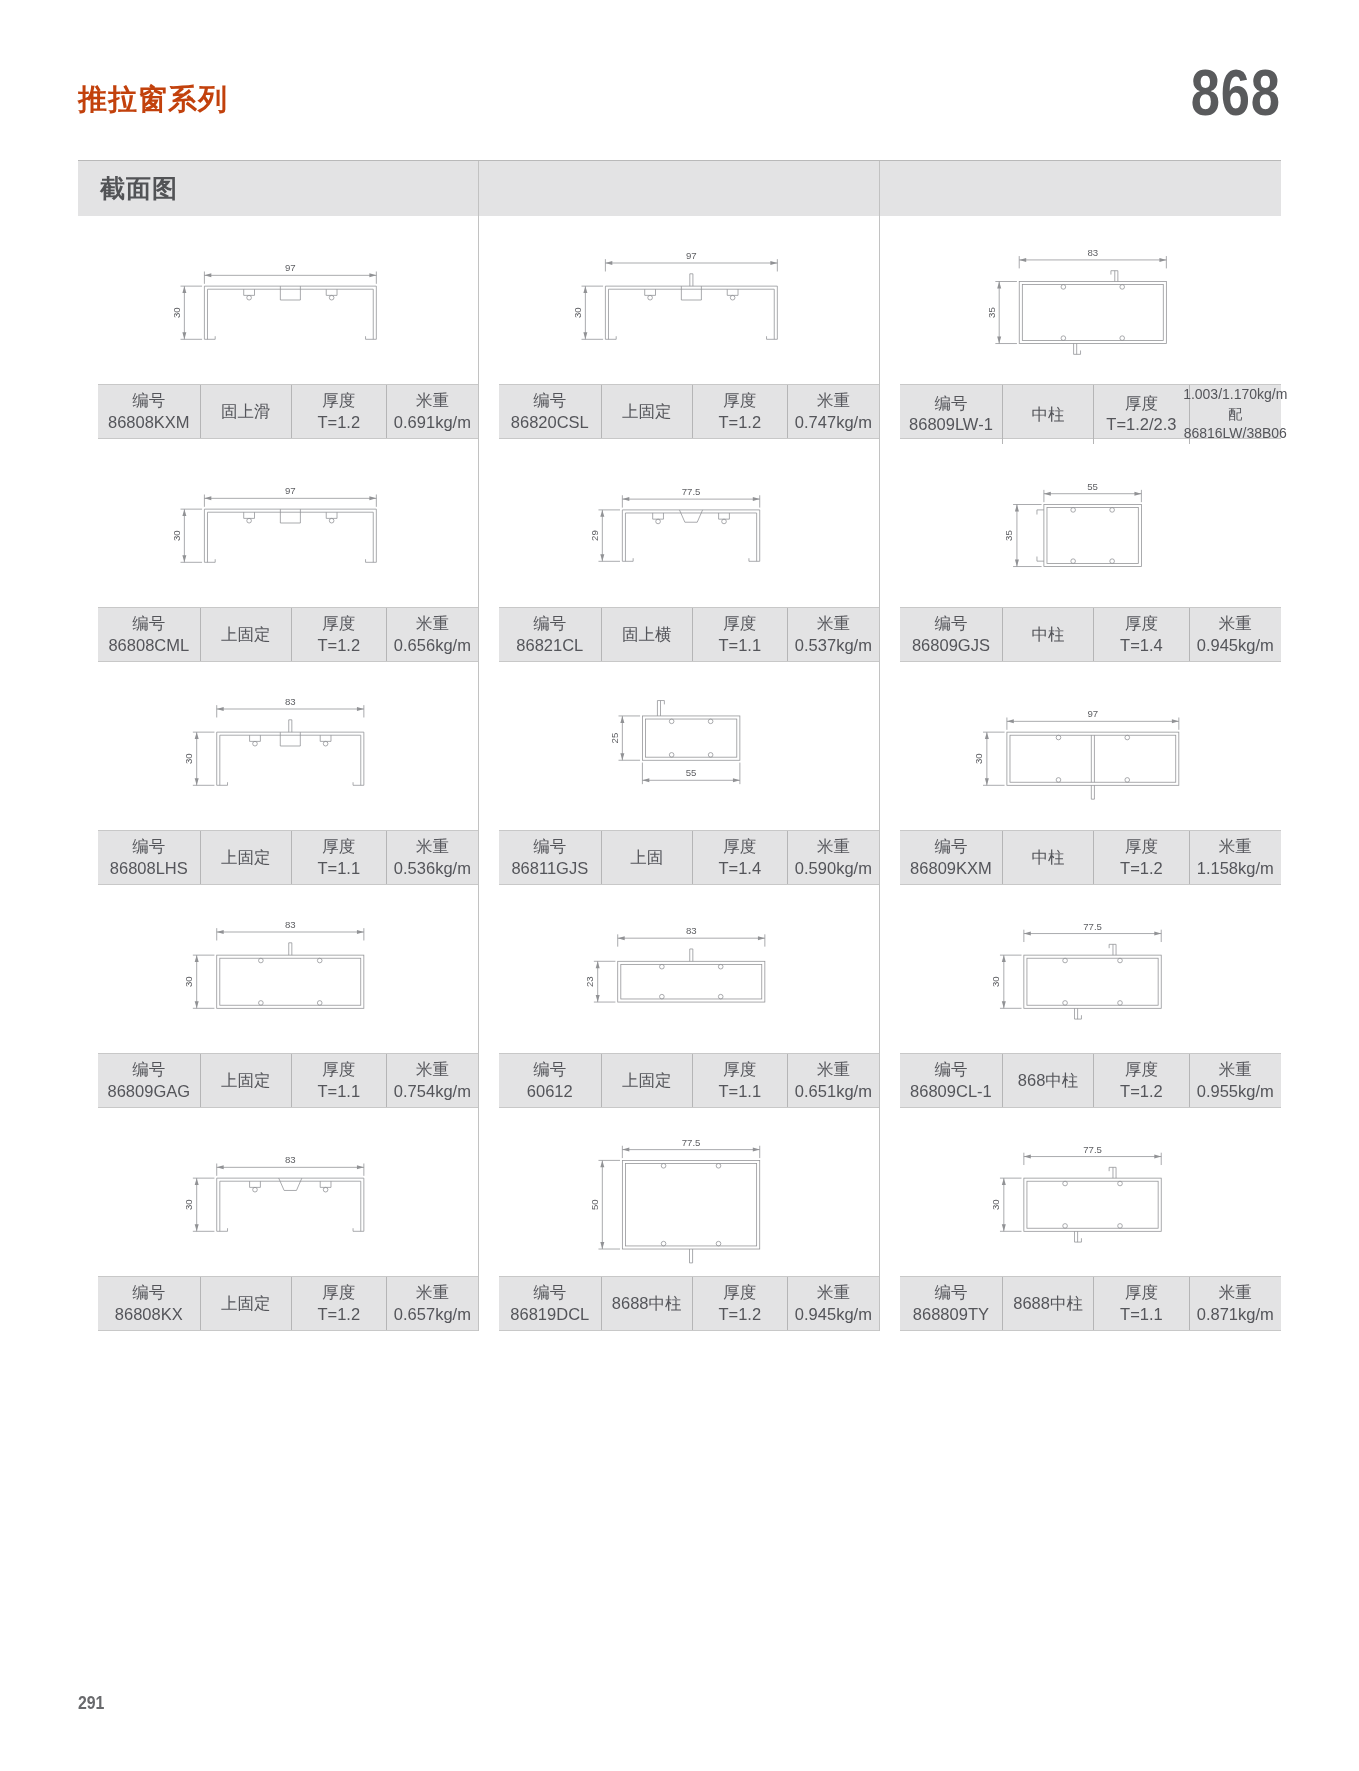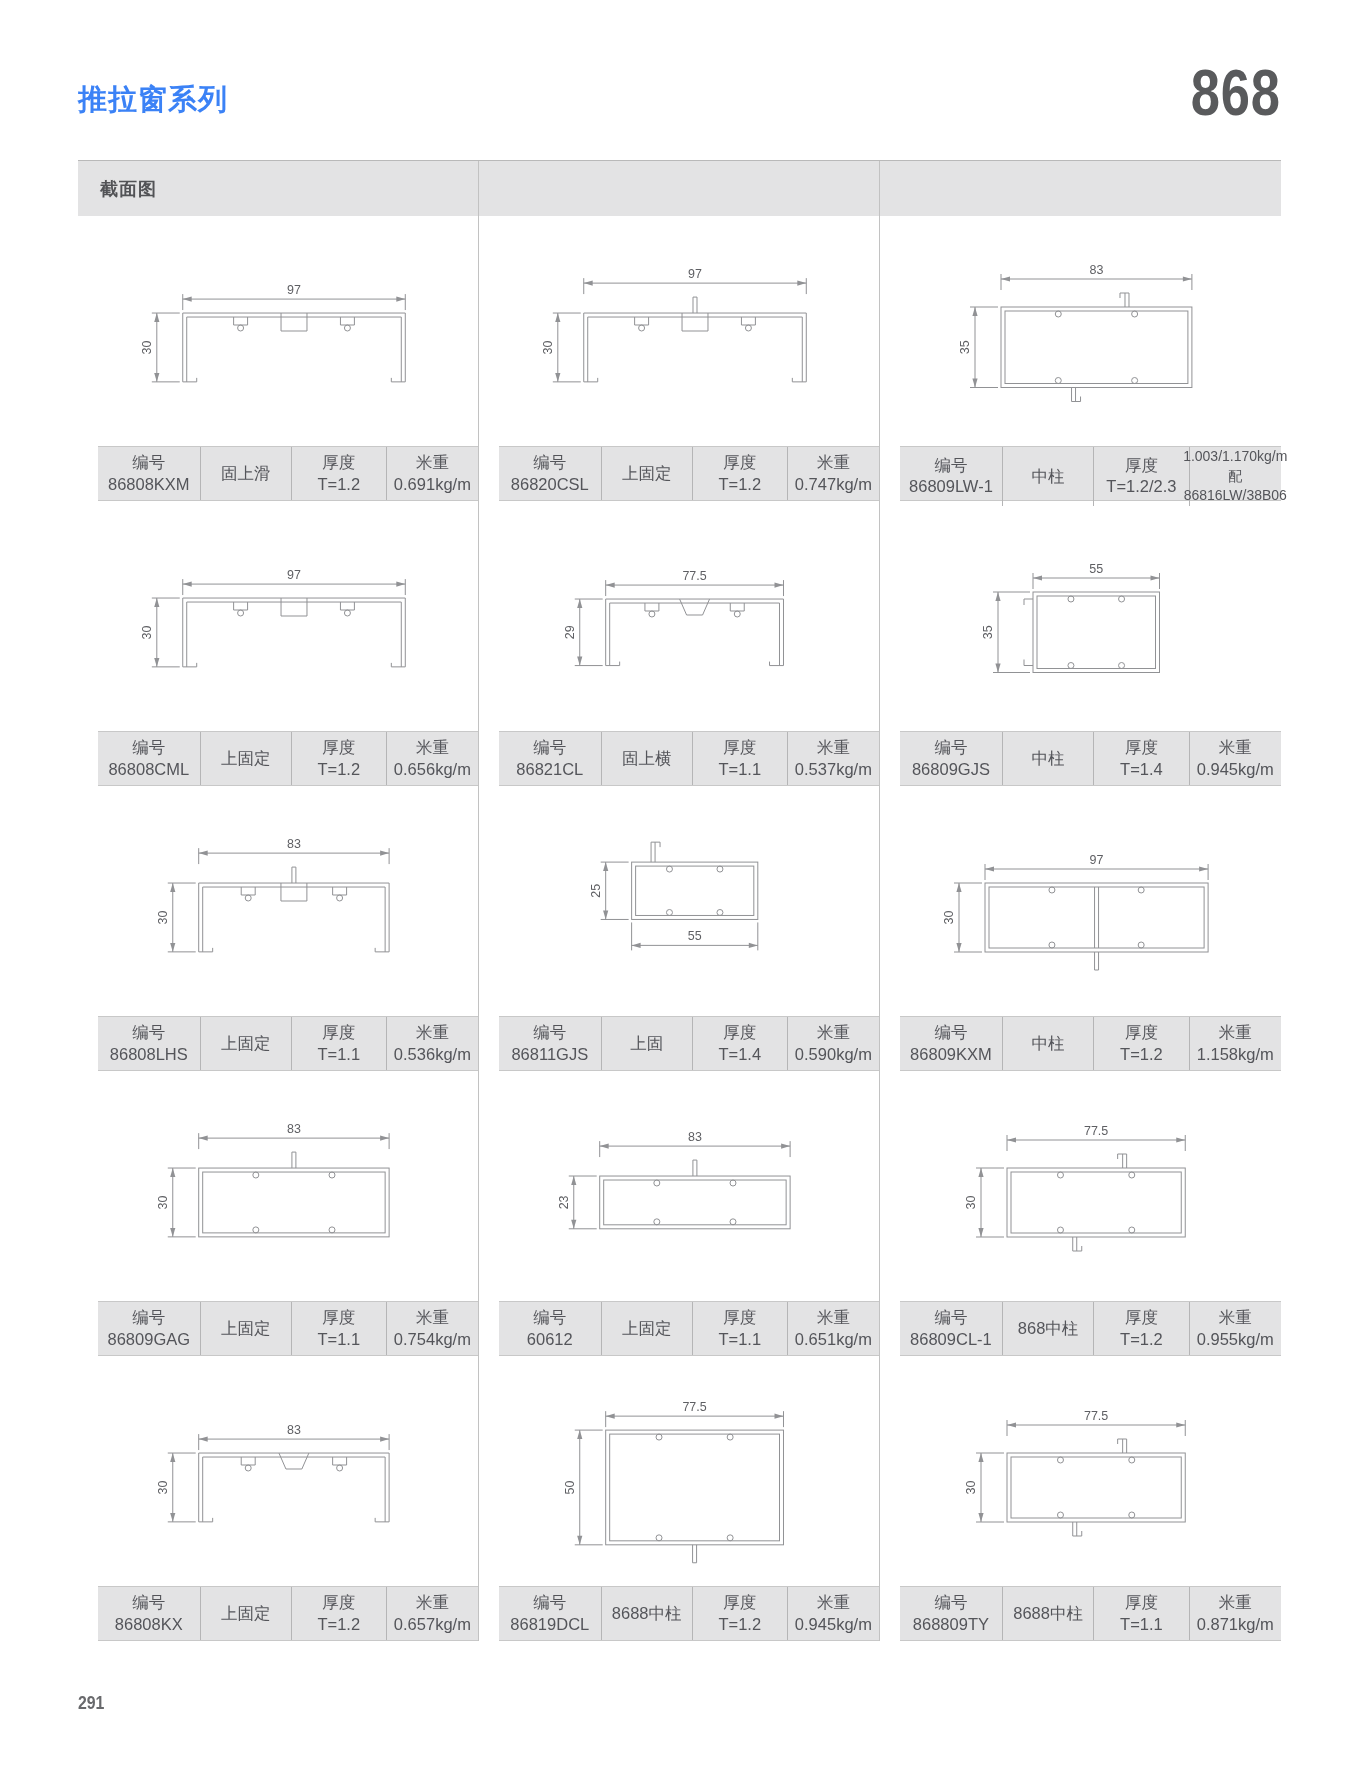--- a/index.html
+++ b/index.html
@@ -3,32 +3,32 @@
 <meta charset="utf-8">
 <style>
   html,body{margin:0;padding:0}
   body{
     width:1359px;height:1771px;background:#fff;overflow:hidden;position:relative;
     font-family:"Liberation Sans","DejaVu Sans",sans-serif;color:#55565a;
   }
   .page{position:absolute;left:78px;top:0;width:1203px}
   
   .header-row{position:relative;height:160px}
-  .page-title{position:absolute;left:0;top:80px;font-size:29px;font-weight:700;color:#3b82f6;letter-spacing:1px}
+  .page-title{position:absolute;left:0;top:80px;font-size:29px;font-weight:700;color:#c2410c;letter-spacing:1px}
   .big-number{position:absolute;right:0;top:56px;font-size:64px;font-weight:700;color:#595a5c;
     transform:scaleX(.82);transform-origin:right center;letter-spacing:1px}
   
   .thead{display:grid;grid-template-columns:repeat(3,1fr);background:#e3e3e4;height:55px;border-top:1px solid #b9b9b9}
   .thead .hcell{border-right:1px solid #c2c2c2;display:flex;align-items:center}
   .thead .hcell:nth-child(3){border-right:none}
-  .section-label{font-size:18px;font-weight:700;color:#525356;padding-left:22px;letter-spacing:1px}
+  .section-label{font-size:25px;font-weight:700;color:#525356;padding-left:22px;letter-spacing:1px}
   .grid{display:grid;grid-template-columns:repeat(3,1fr)}
   .cell{border-right:1px solid #c2c2c2}
   .cell:nth-child(3n){border-right:none}
-  .drawing{height:230px;overflow:hidden}
+  .drawing{height:168px;overflow:hidden}
   .drawing svg{display:block;width:100%;height:100%}
   
   .strip{
     height:55px;background:#e3e3e4;border-top:1px solid #c8c8c8;border-bottom:1px solid #c8c8c8;
     display:grid;grid-template-columns:27% 24% 25% 24%;box-sizing:border-box;margin-left:20px;
   }
   .sc{border-right:1px solid #b5b5b6;display:flex;flex-direction:column;justify-content:center;
     align-items:center;text-align:center;font-size:16.5px;line-height:1.28;color:#54555a}
   .sc:last-child{border-right:none}
   .sc.small{font-size:14px;line-height:1.4}

